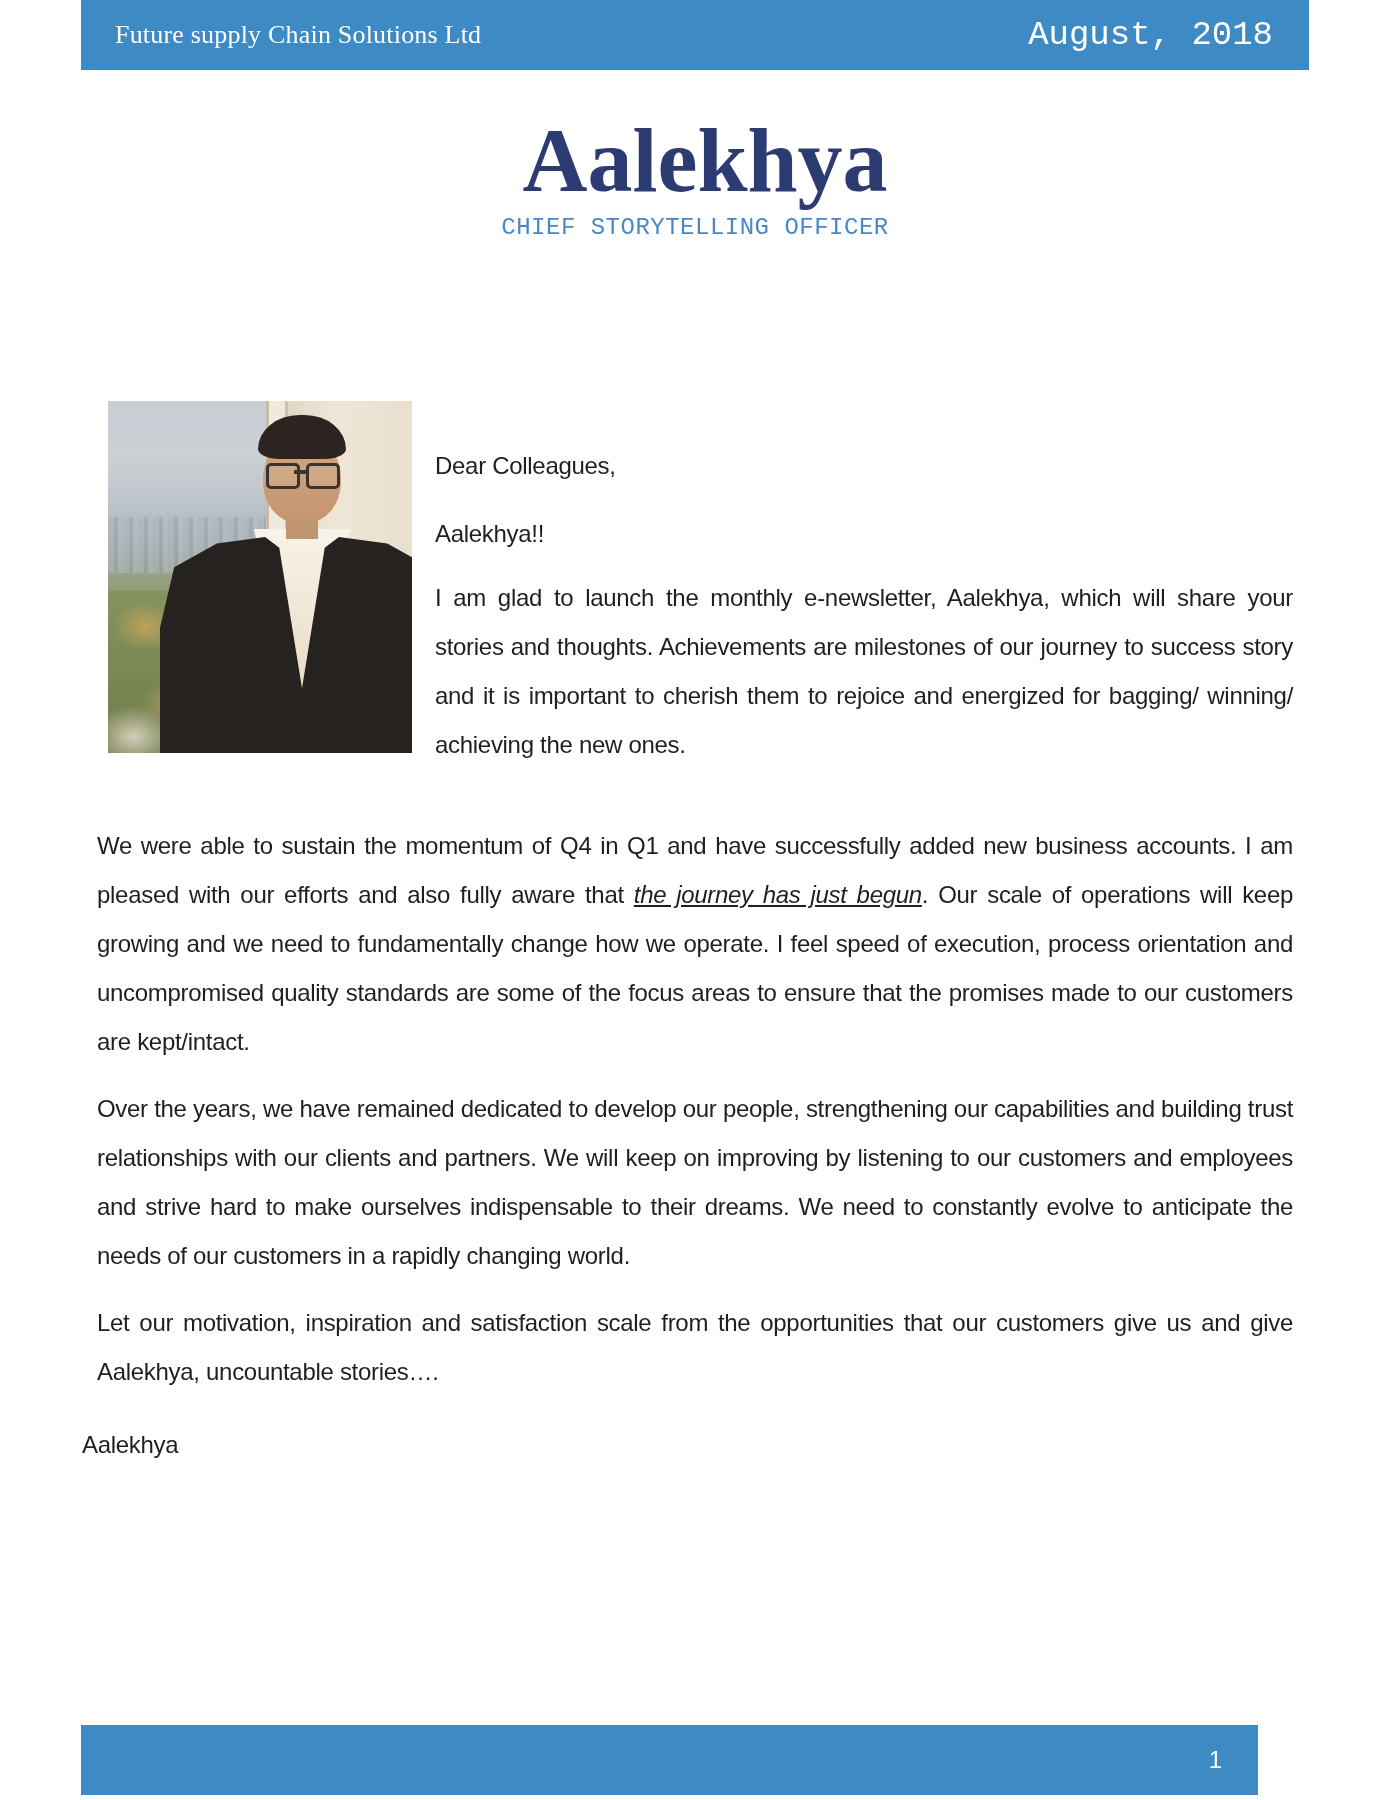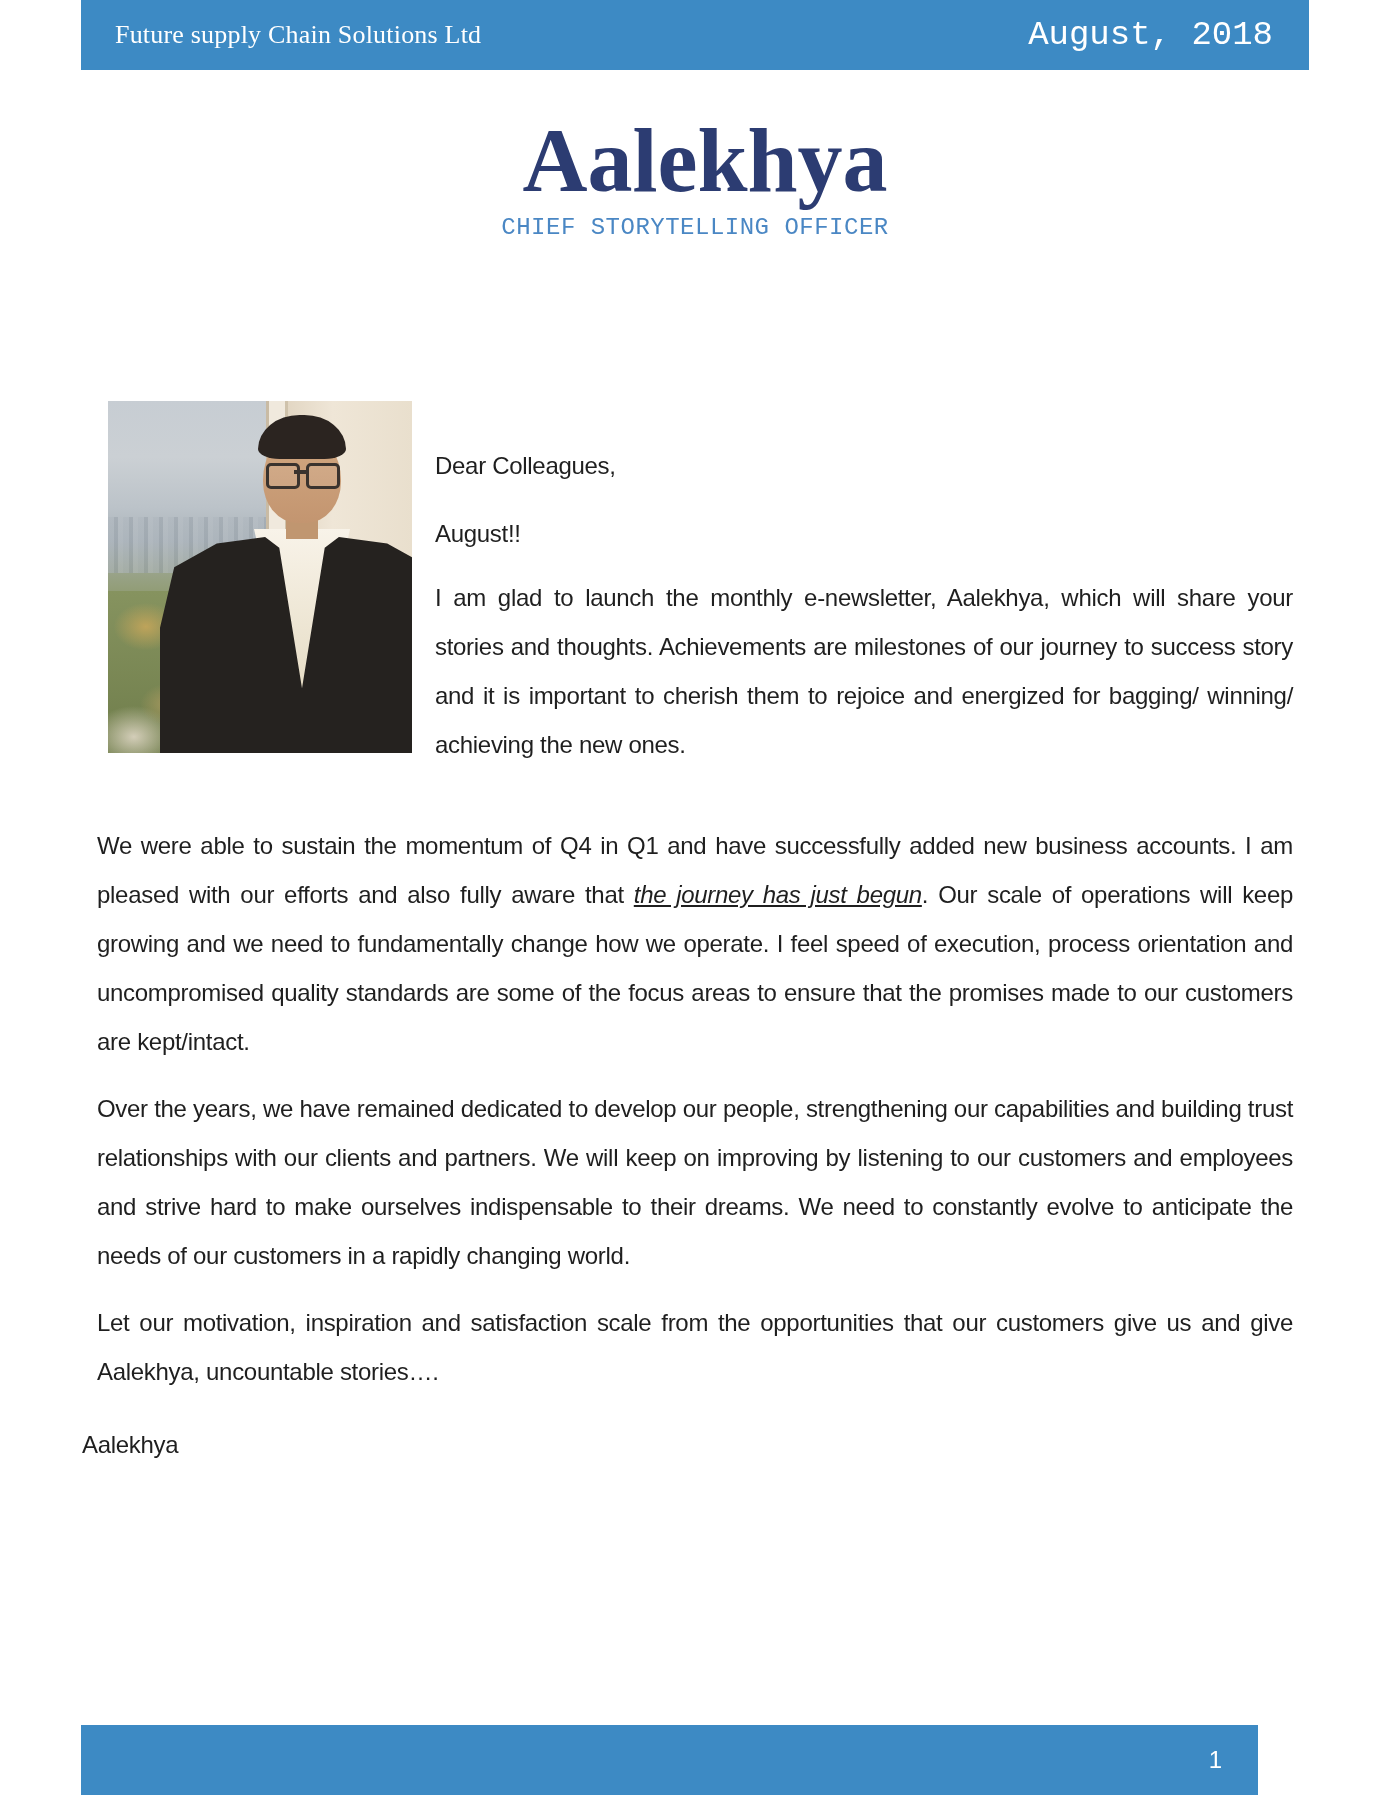--- a/index.html
+++ b/index.html
@@ -130,21 +130,21 @@
         <div class="man-suit"></div>
         <div class="man-neck"></div>
         <div class="man-face"></div>
         <div class="man-hair"></div>
         <div class="glass glass-left"></div>
         <div class="glass glass-right"></div>
         <div class="glass-bridge"></div>
       </div>
 
       <p class="salutation">Dear Colleagues,</p>
-      <p class="greeting">August!!</p>
+      <p class="greeting">Aalekhya!!</p>
       <p class="intro-para justify">I am glad to launch the monthly e-newsletter, Aalekhya, which will share your stories and thoughts. Achievements are milestones of our journey to success story and it is important to cherish them to rejoice and energized for bagging/ winning/ achieving the new ones.</p>
     </div>
 
     <p class="para-1 justify"><span>We were able to sustain the momentum of Q4 in Q1 and have successfully added new business accounts. I am pleased with our efforts and also fully aware that </span><span class="em-phrase">the journey has just begun</span><span>. Our scale of operations will keep growing and we need to fundamentally change how we operate. I feel speed of execution, process orientation and uncompromised quality standards are some of the focus areas to ensure that the promises made to our customers are kept/intact.</span></p>
 
     <p class="para-2 justify">Over the years, we have remained dedicated to develop our people, strengthening our capabilities and building trust relationships with our clients and partners. We will keep on improving by listening to our customers and employees and strive hard to make ourselves indispensable to their dreams. We need to constantly evolve to anticipate the needs of our customers in a rapidly changing world.</p>
 
     <p class="para-3 justify">Let our motivation, inspiration and satisfaction scale from the opportunities that our customers give us and give Aalekhya, uncountable stories….</p>
 
     <div class="signature">

